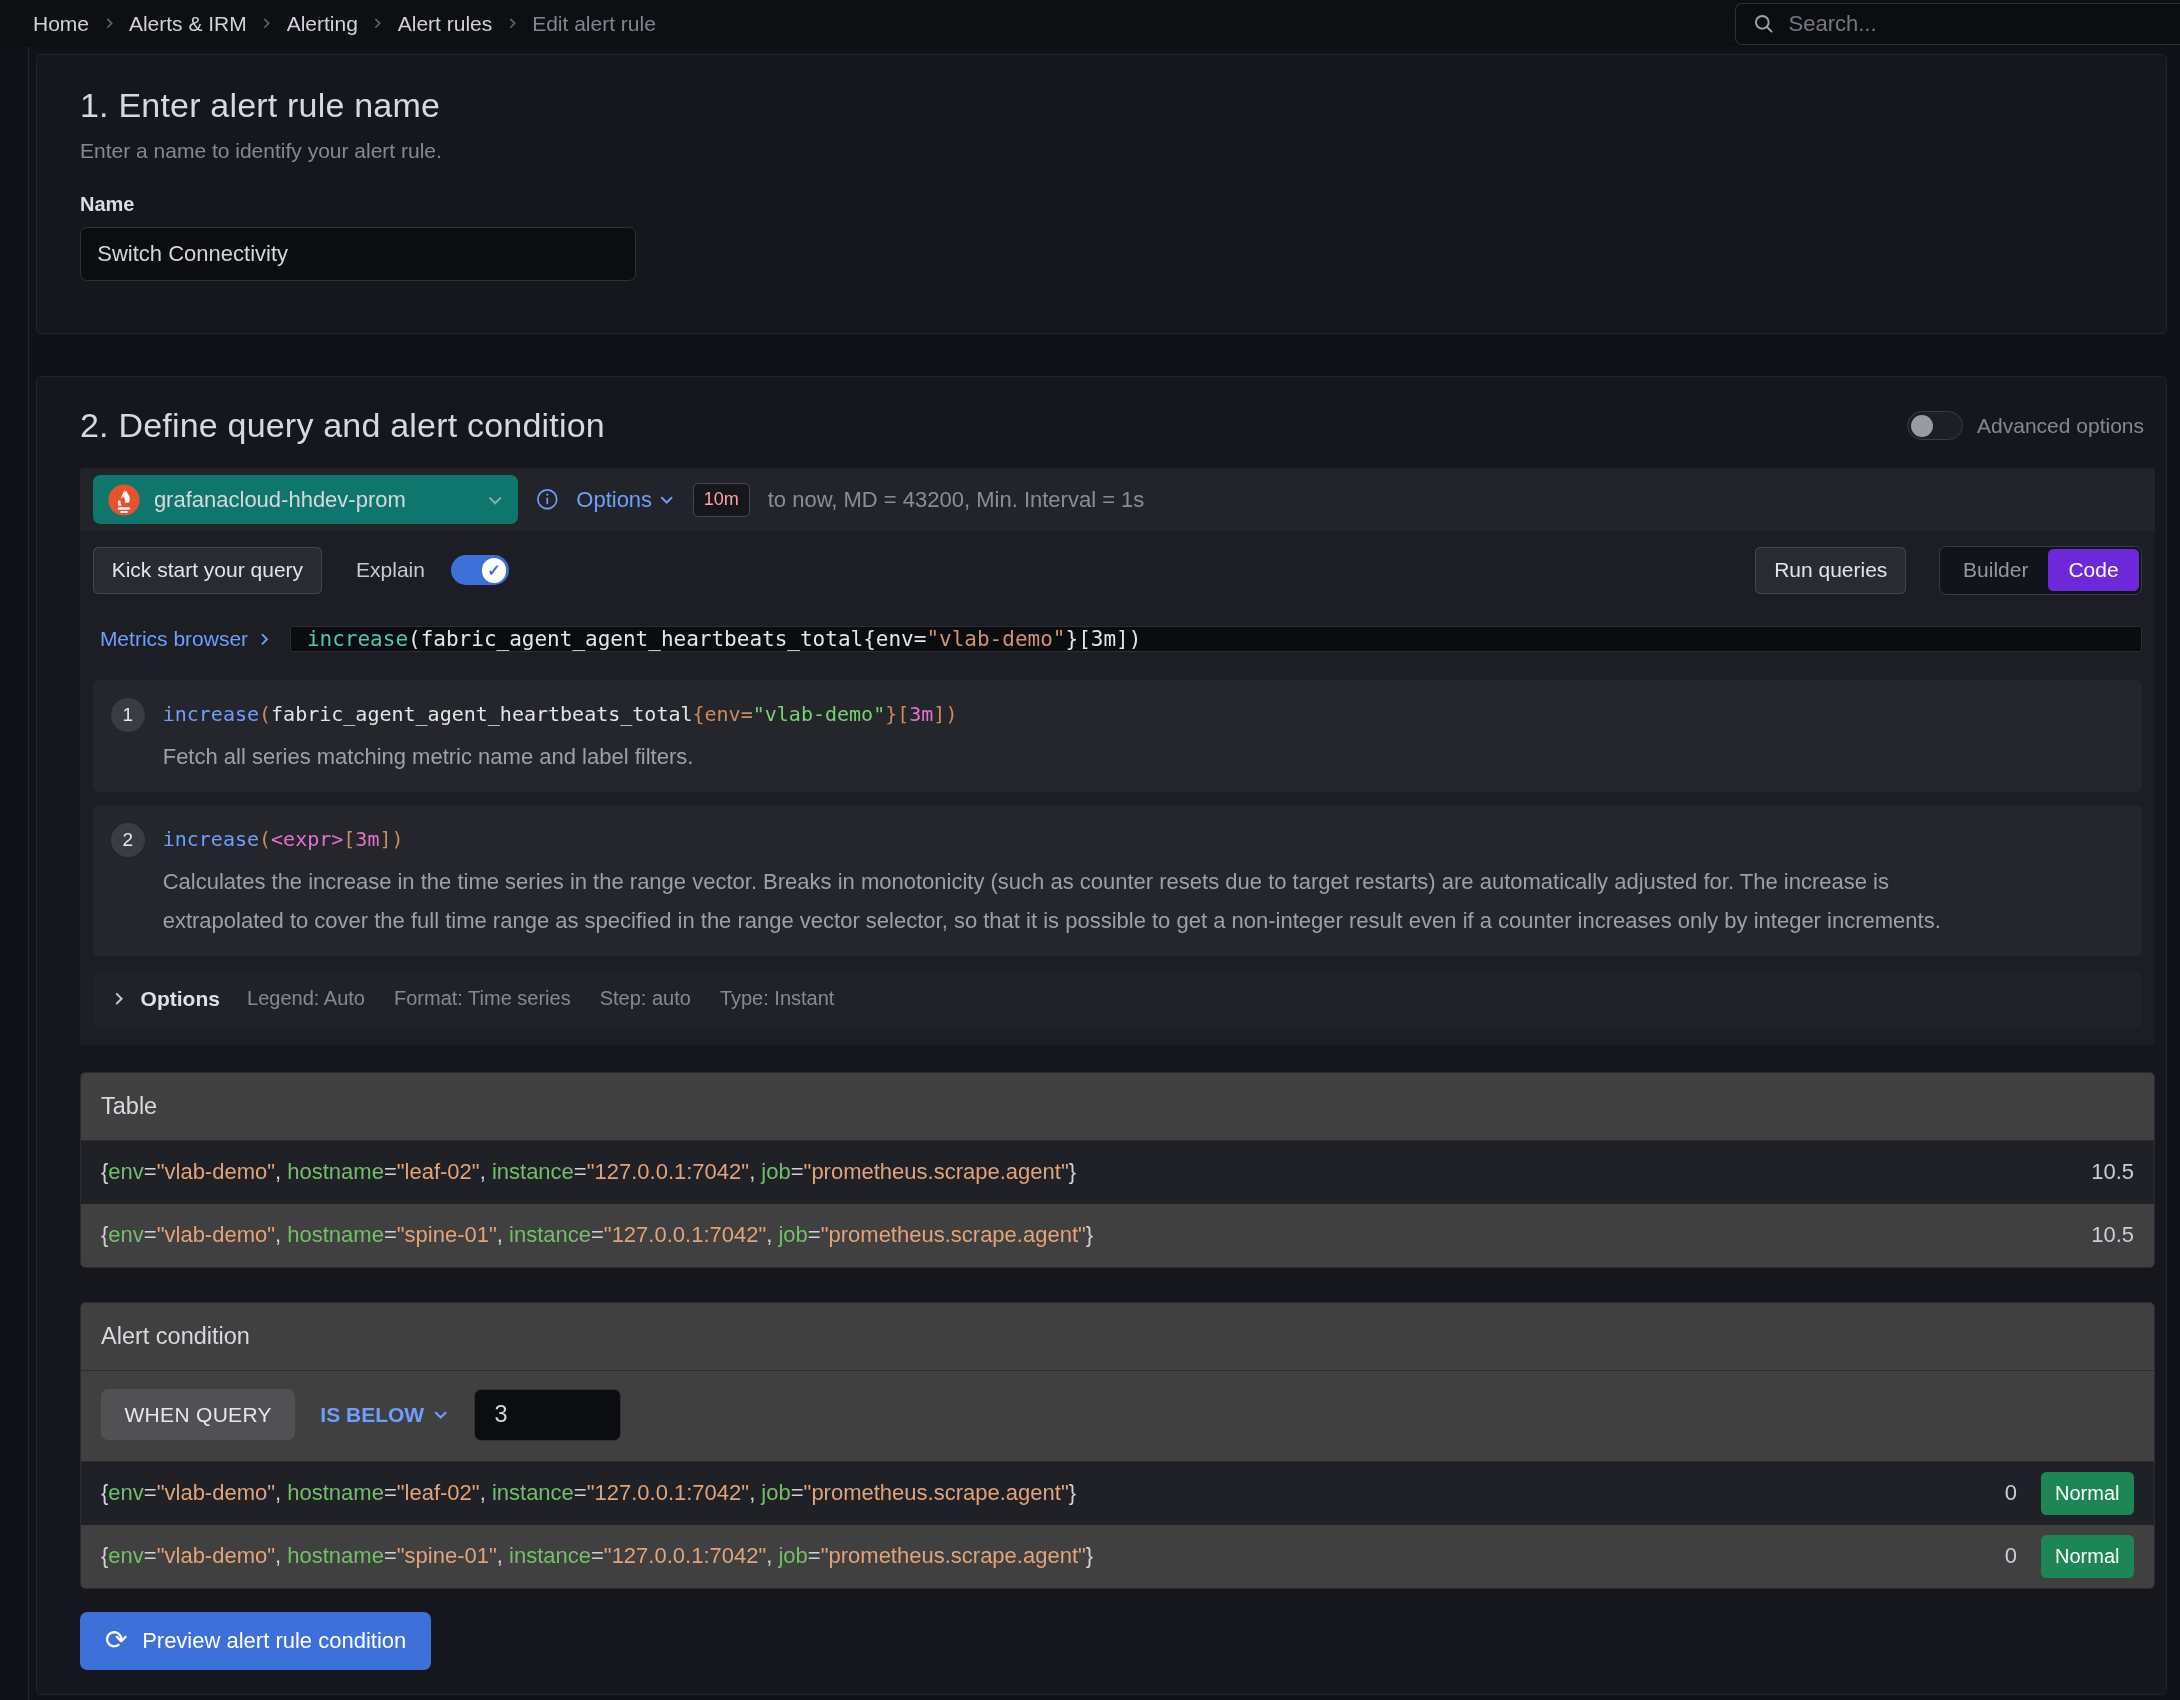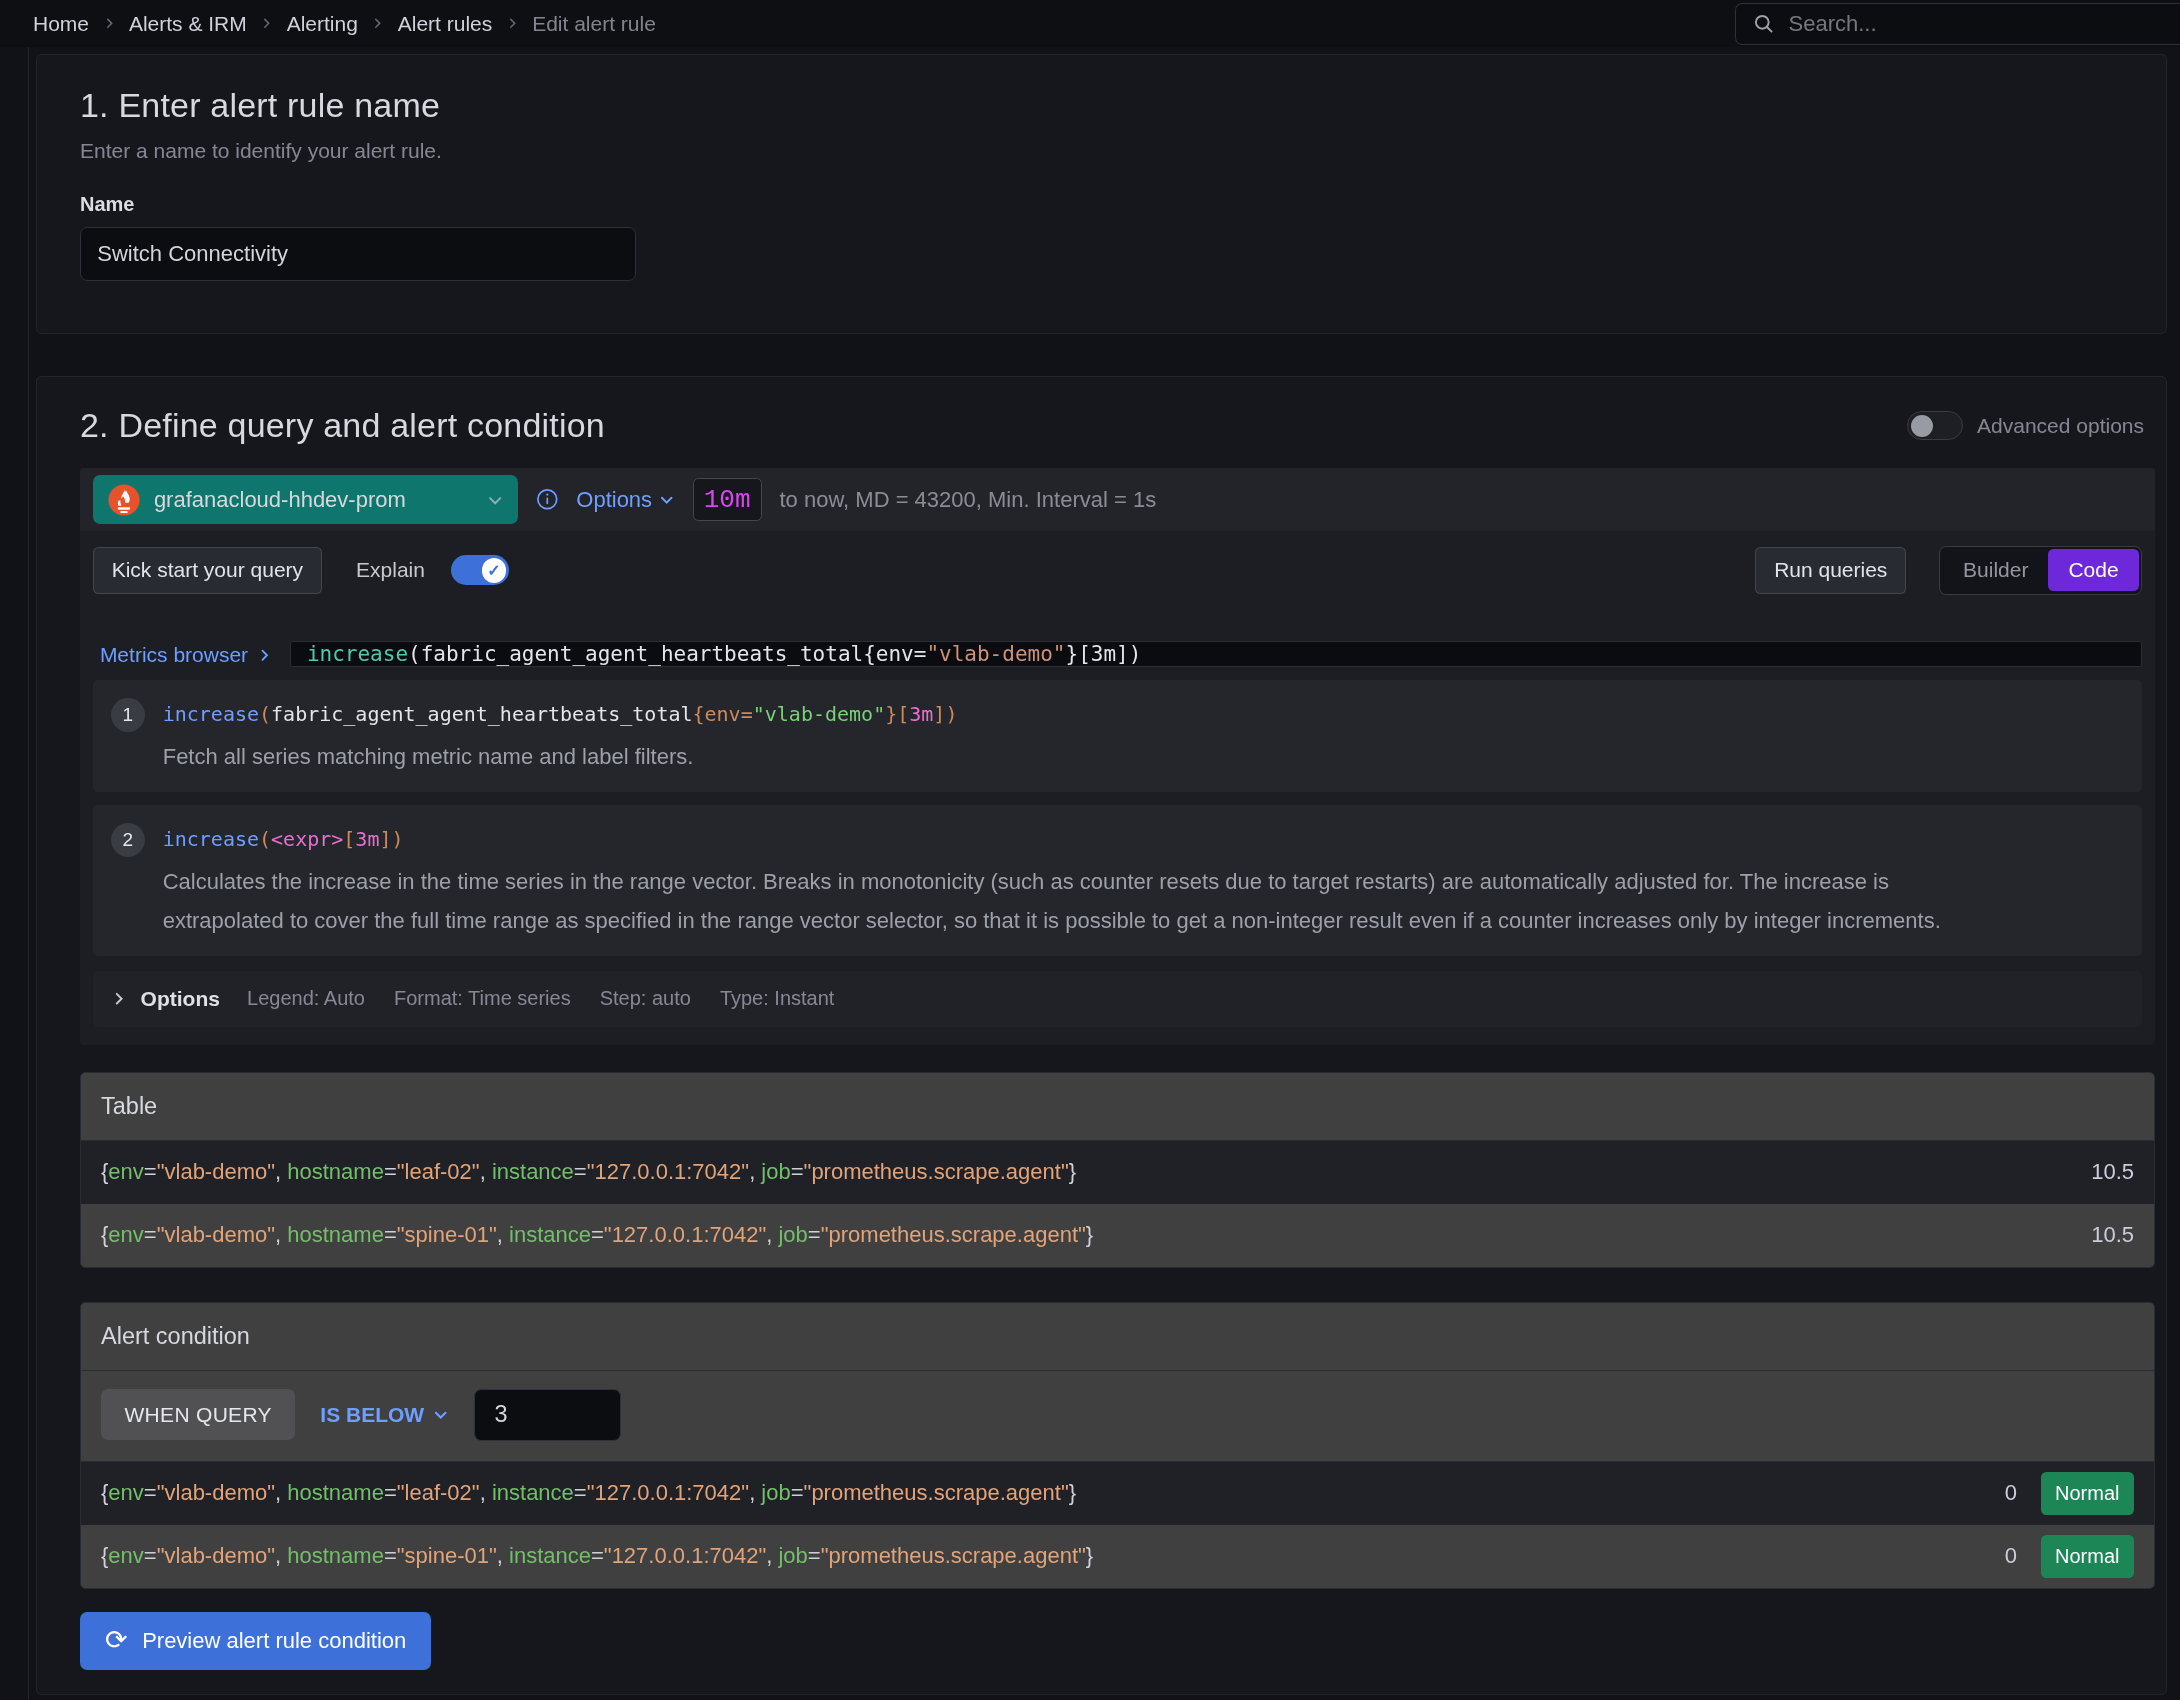--- a/index.html
+++ b/index.html
@@ -69,21 +69,21 @@
   .ds-picker {
     width:425px; height:49px; background:#0f766e; border-radius:7.2px;
     display:flex; align-items:center; gap:12.7px; padding:0 14.5px; cursor:pointer;
   }
   .ds-name { font-size:22px; color:#d7d8de; }
   .ds-picker .chev { margin-left:auto; color:rgba(204,204,220,0.65); }
   .info-icon { color:#6e9fff; display:flex; cursor:pointer; }
   .options-link { display:flex; align-items:center; gap:7.2px; color:#6e9fff; font-size:22px;
     font-weight:500; cursor:pointer; }
   .time-badge {
-    font-family:Liberation Mono, monospace; font-size:26px; color:#d946ef;
+    font-family:Liberation Sans, sans-serif; font-size:18px; color:#fca5a5;
     border:1.4px solid #45474e; border-radius:5.4px; padding:5.4px 10px; background:#16171c; cursor:pointer;
   }
   .time-summary { font-size:22px; color:rgba(204,204,220,0.62); }
 
   .qpanel-body { padding:14.5px 12.7px 18px; }
   .qtoolbar { display:flex; align-items:center; }
   .btn-secondary {
     height:47px; padding:0 18px; display:inline-flex; align-items:center;
     background:rgba(204,204,220,0.08); border:0.9px solid rgba(204,204,220,0.16);
     border-radius:5.4px; color:#e3e4e9; font-size:21px; font-weight:500; cursor:pointer;
@@ -95,21 +95,21 @@
   .toggle-on .knob { position:absolute; right:2.7px; top:2.7px; width:24.4px; height:24.4px; border-radius:50%;
     background:#ffffff; display:flex; align-items:center; justify-content:center;
     color:#3d71d9; font-size:16.3px; font-weight:700; }
   .spacer { flex:1; }
   .radio-group { margin-left:33px; display:flex; background:#131419; border:0.9px solid #3a3c42;
     border-radius:7.2px; padding:2.7px; }
   .radio-opt { height:42px; display:flex; align-items:center; padding:0 20px; font-size:21px;
     font-weight:500; color:rgba(204,204,220,0.7); border-radius:5.4px; cursor:pointer; }
   .radio-opt.selected { background:#6d28d9; color:#ffffff; }
 
-  .query-row { display:flex; align-items:flex-end; margin-top:16.3px; height:56px; }
+  .query-row { display:flex; align-items:center; margin-top:16.3px; height:56px; }
   .metrics-browser { display:flex; align-items:center; gap:9px; padding:0 18px 0 7.2px;
     color:#6e9fff; font-size:21px; font-weight:500; cursor:pointer; white-space:nowrap; }
   .query-field {
     flex:1; background:#0b0c10; border:0.9px solid #2c2e35; border-radius:2.7px;
     display:flex; align-items:center; padding:0 16.3px;
     font-family:"DejaVu Sans Mono", monospace; font-size:21px; cursor:text;
   }
 
   .explain-row { margin-top:12.7px; background:#24262c; border-radius:5.4px; padding:16.3px 18px;
     display:flex; gap:18px; }

